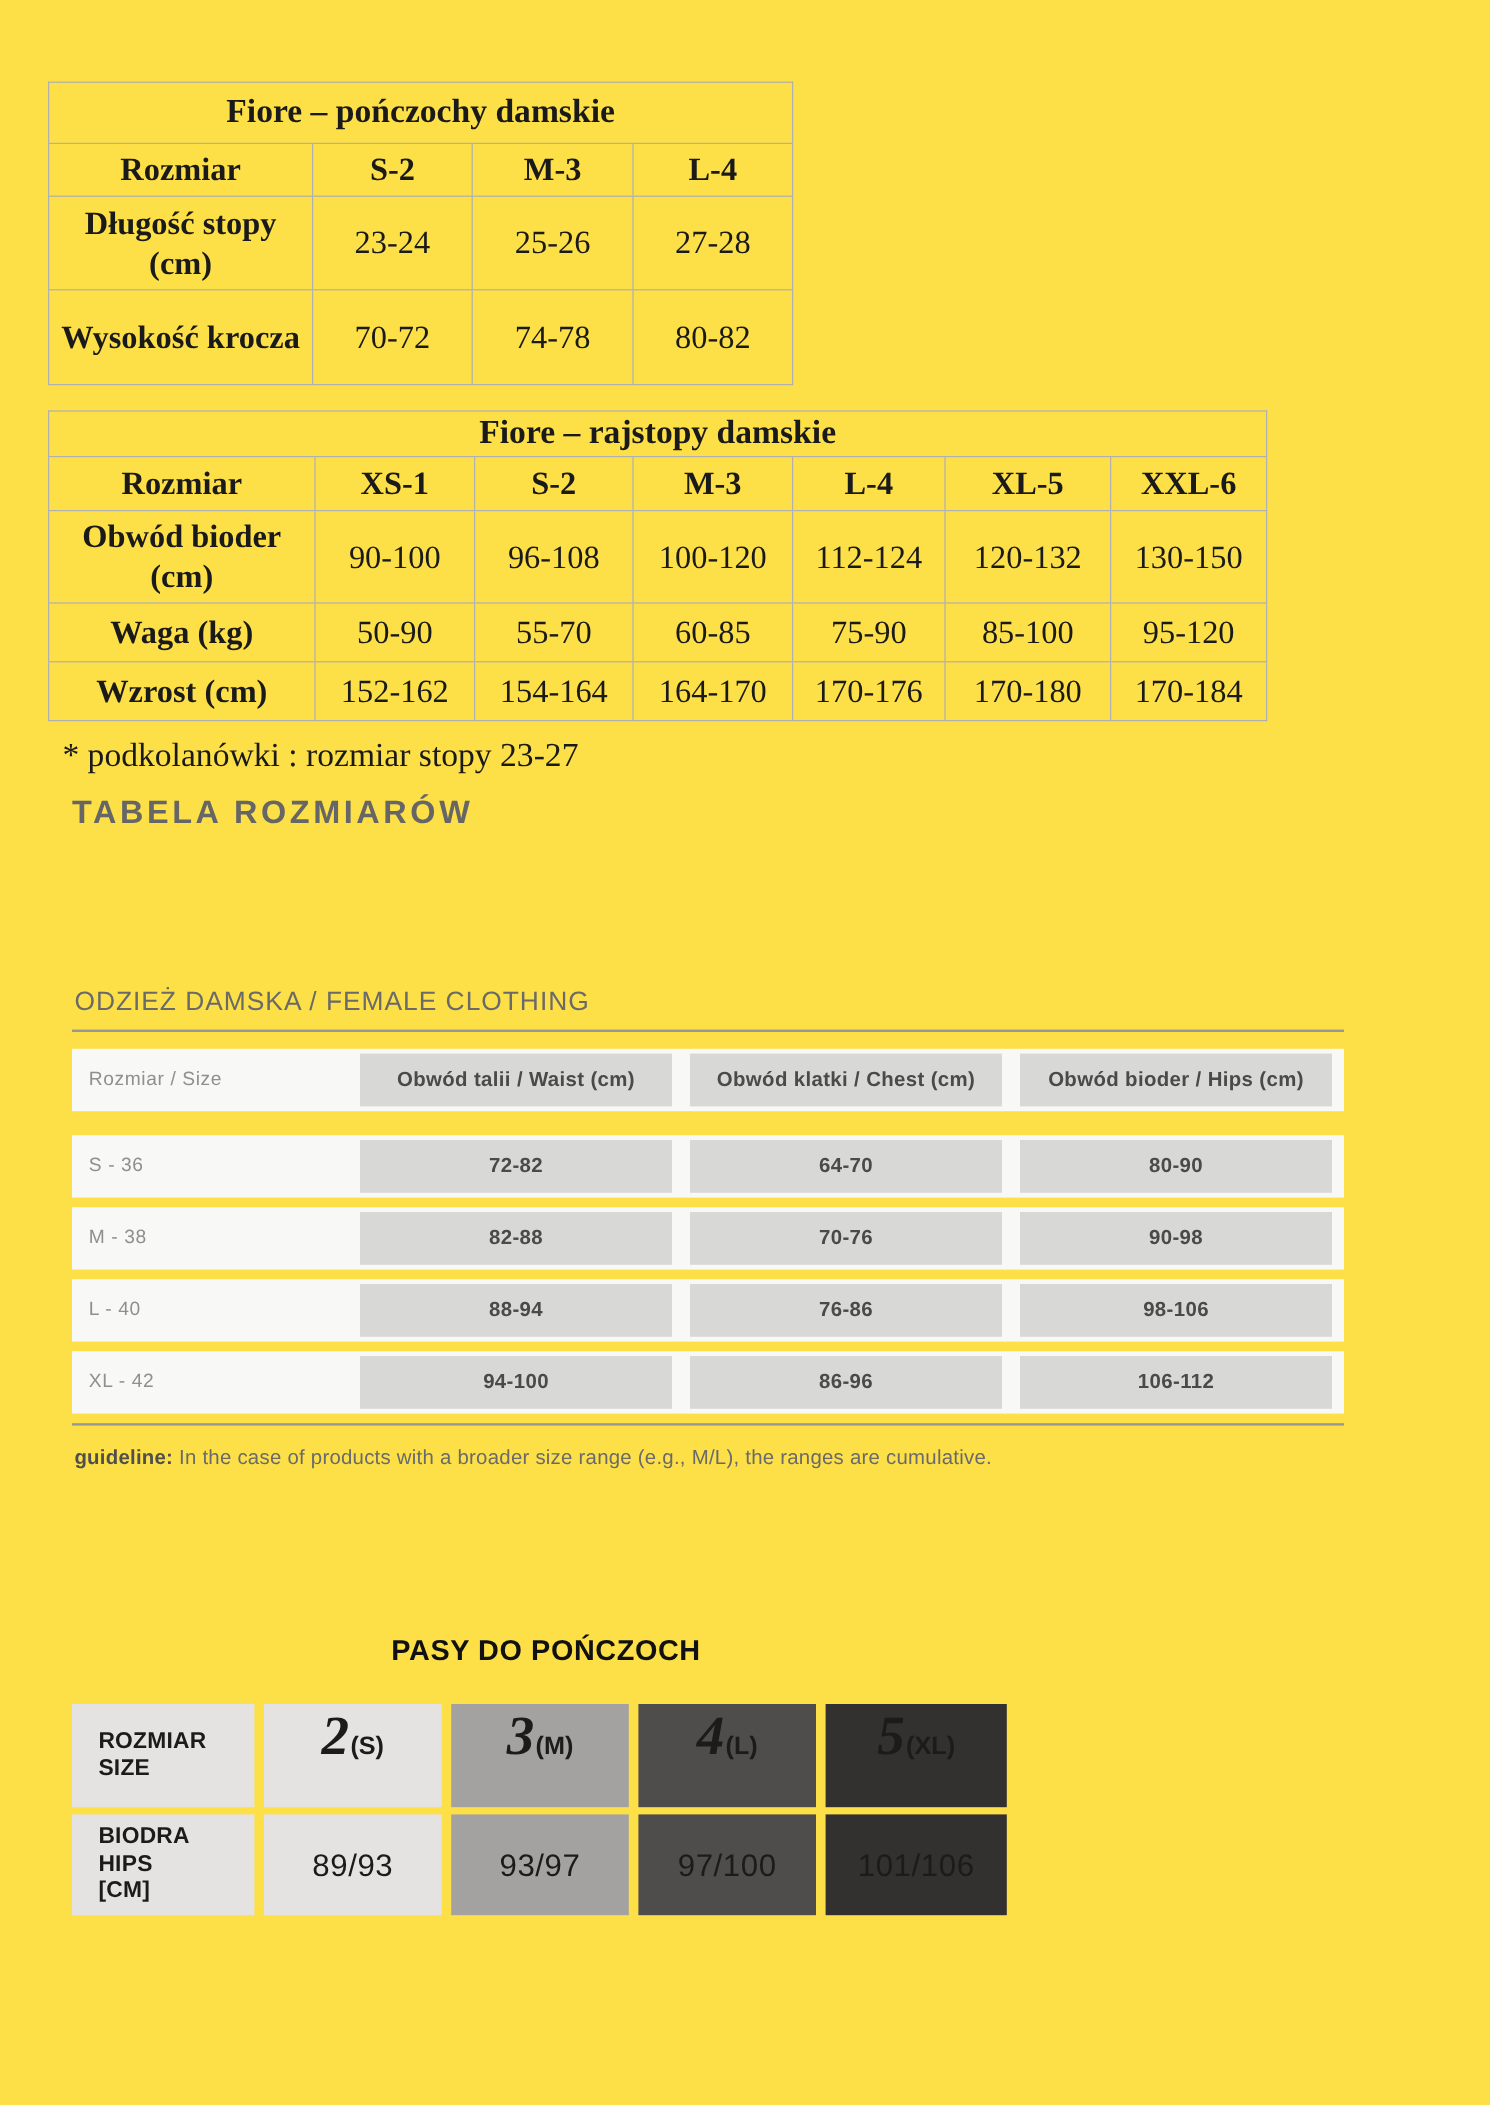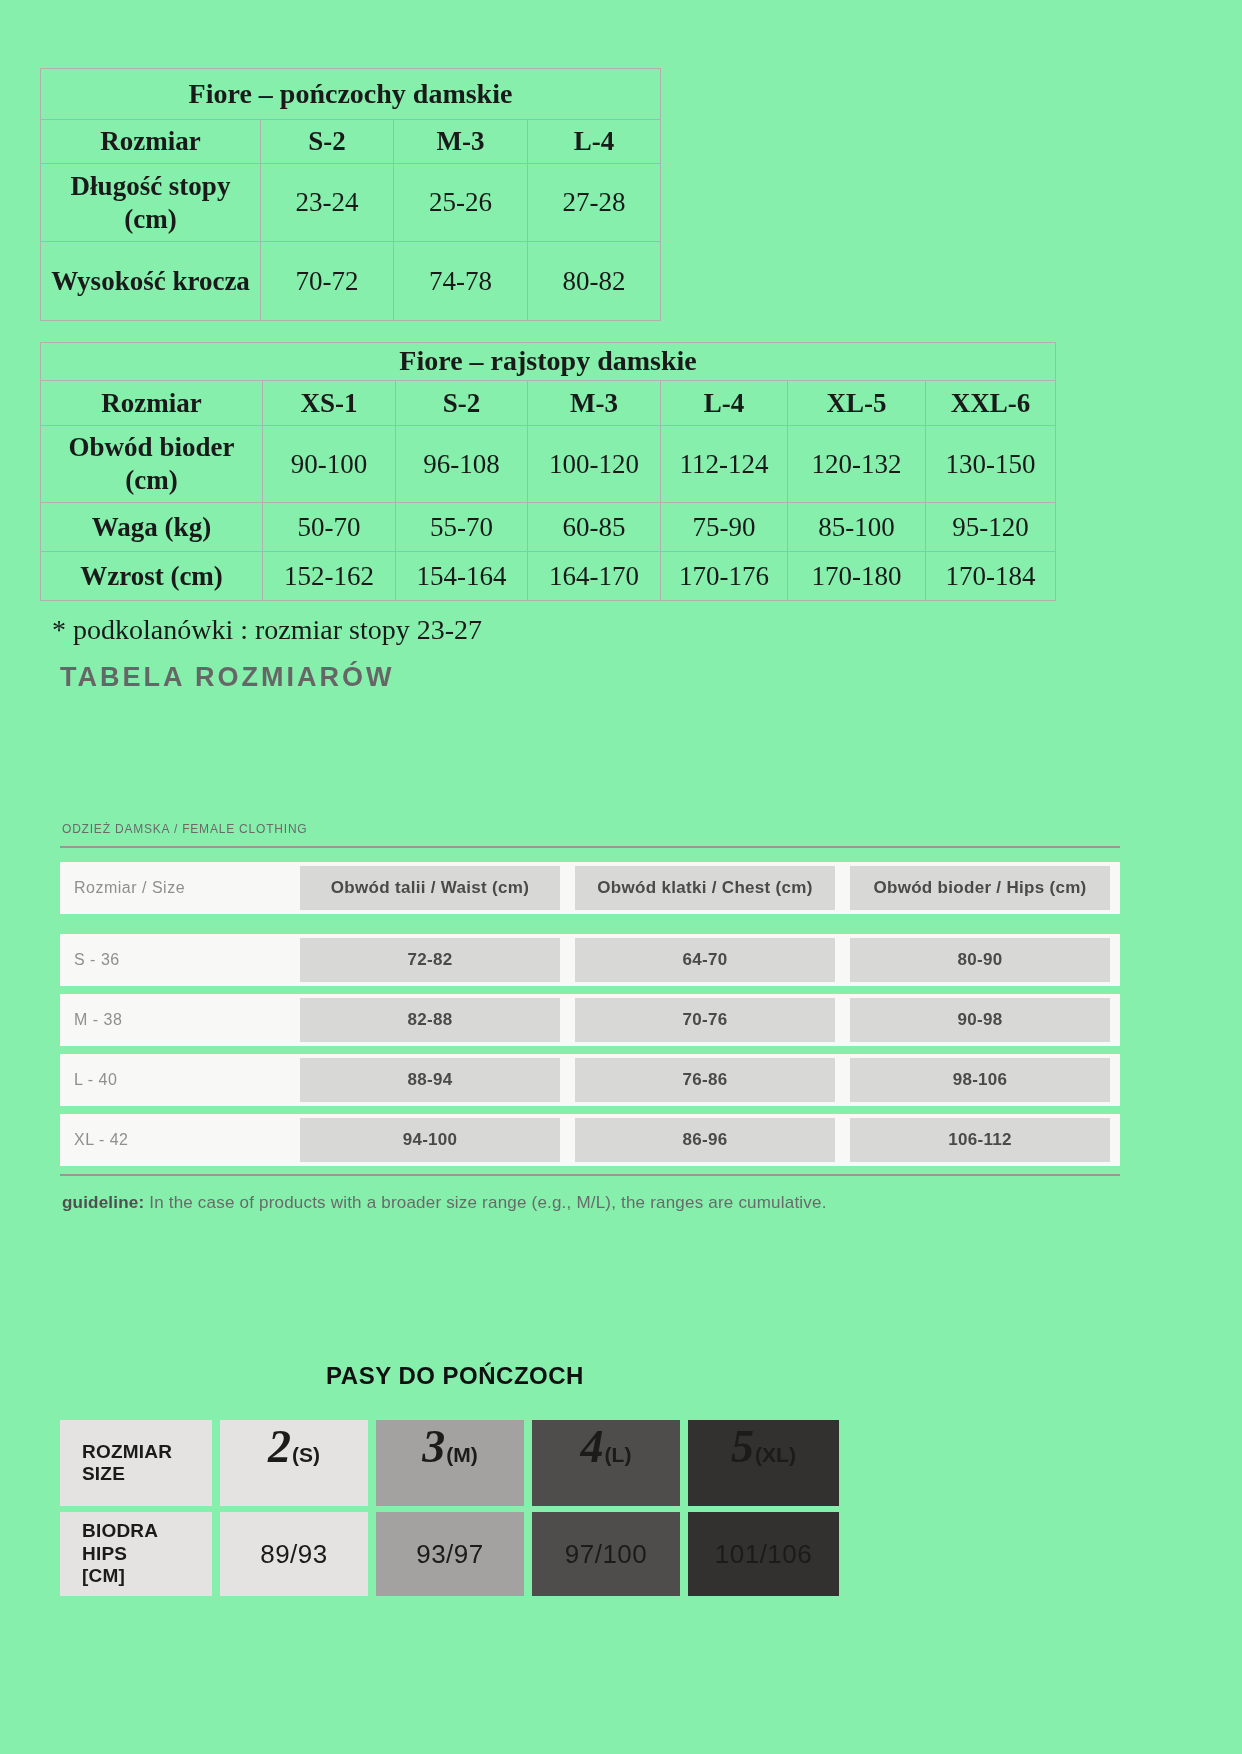--- a/index.html
+++ b/index.html
@@ -1,16 +1,16 @@
 <!DOCTYPE html>
 <html><head>
 <meta charset="utf-8">
 <style>
   html,body{margin:0;padding:0;background:#ffffff;}
-  .canvas{position:relative;width:1242px;height:1754px;background:#86efac;overflow:hidden;}
+  .canvas{position:relative;width:1242px;height:1754px;background:#fde047;overflow:hidden;}
 
   
   table.serif-table{border-collapse:collapse;table-layout:fixed;position:absolute;
     font-family:"Liberation Serif",serif;color:#1a1a1a;}
   table.serif-table td,table.serif-table th{border:1px solid #b0b0b0;text-align:center;
     vertical-align:middle;padding:0 10px;line-height:1.22;overflow:hidden;}
   .title-cell{font-weight:bold;font-size:28px;}
   .head-cell{font-weight:bold;font-size:27px;}
   .label-cell{font-weight:bold;font-size:27px;}
   .value-cell{font-weight:normal;font-size:27px;}
@@ -22,21 +22,21 @@
   .t2 .r-d1{height:77px;} .t2 .r-d2{height:49px;} .t2 .r-d3{height:49px;}
 
   .footnote{position:absolute;left:52px;top:614px;font-family:"Liberation Serif",serif;
     font-size:28px;color:#1a1a1a;}
 
   .sizechart-heading{position:absolute;left:60px;top:662px;font-family:"Liberation Sans",sans-serif;
     font-weight:bold;font-size:27px;letter-spacing:3px;color:#666666;}
 
   
   .mid{position:absolute;left:60px;top:822px;width:1060px;font-family:"Liberation Sans",sans-serif;}
-  .mid-label{font-size:12px;color:#6a6a6a;letter-spacing:0.8px;margin:0 0 10px 2px;}
+  .mid-label{font-size:22px;color:#6a6a6a;letter-spacing:0.8px;margin:0 0 10px 2px;}
   .rule{height:2px;background:#979797;margin:0;}
   .rule-top{margin-bottom:14px;}
   .rule-bottom{margin-top:4px;margin-bottom:14px;}
   .mid-row{display:grid;grid-template-columns:225px 260px 260px 260px;column-gap:15px;
     align-items:center;height:52px;background:#f8f8f7;margin-bottom:8px;}
   .mid-row.header{margin-bottom:20px;}
   .mid-size{padding-left:14px;font-size:16px;color:#8f8f8f;letter-spacing:0.5px;}
   .mid-box{background:#d8d8d7;height:44px;display:flex;align-items:center;justify-content:center;
     font-weight:bold;font-size:17px;color:#4a4a4a;letter-spacing:0.3px;}
   .hint{font-size:17px;color:#6a6a6a;line-height:1.5;margin:0 0 0 2px;letter-spacing:0.2px;}
@@ -123,21 +123,21 @@
       <th class="label-cell">Obwód bioder (cm)</th>
       <td class="value-cell">90-100</td>
       <td class="value-cell">96-108</td>
       <td class="value-cell">100-120</td>
       <td class="value-cell">112-124</td>
       <td class="value-cell">120-132</td>
       <td class="value-cell">130-150</td>
     </tr>
     <tr class="r-d2">
       <th class="label-cell">Waga (kg)</th>
-      <td class="value-cell">50-70</td>
+      <td class="value-cell">50-90</td>
       <td class="value-cell">55-70</td>
       <td class="value-cell">60-85</td>
       <td class="value-cell">75-90</td>
       <td class="value-cell">85-100</td>
       <td class="value-cell">95-120</td>
     </tr>
     <tr class="r-d3">
       <th class="label-cell">Wzrost (cm)</th>
       <td class="value-cell">152-162</td>
       <td class="value-cell">154-164</td>

